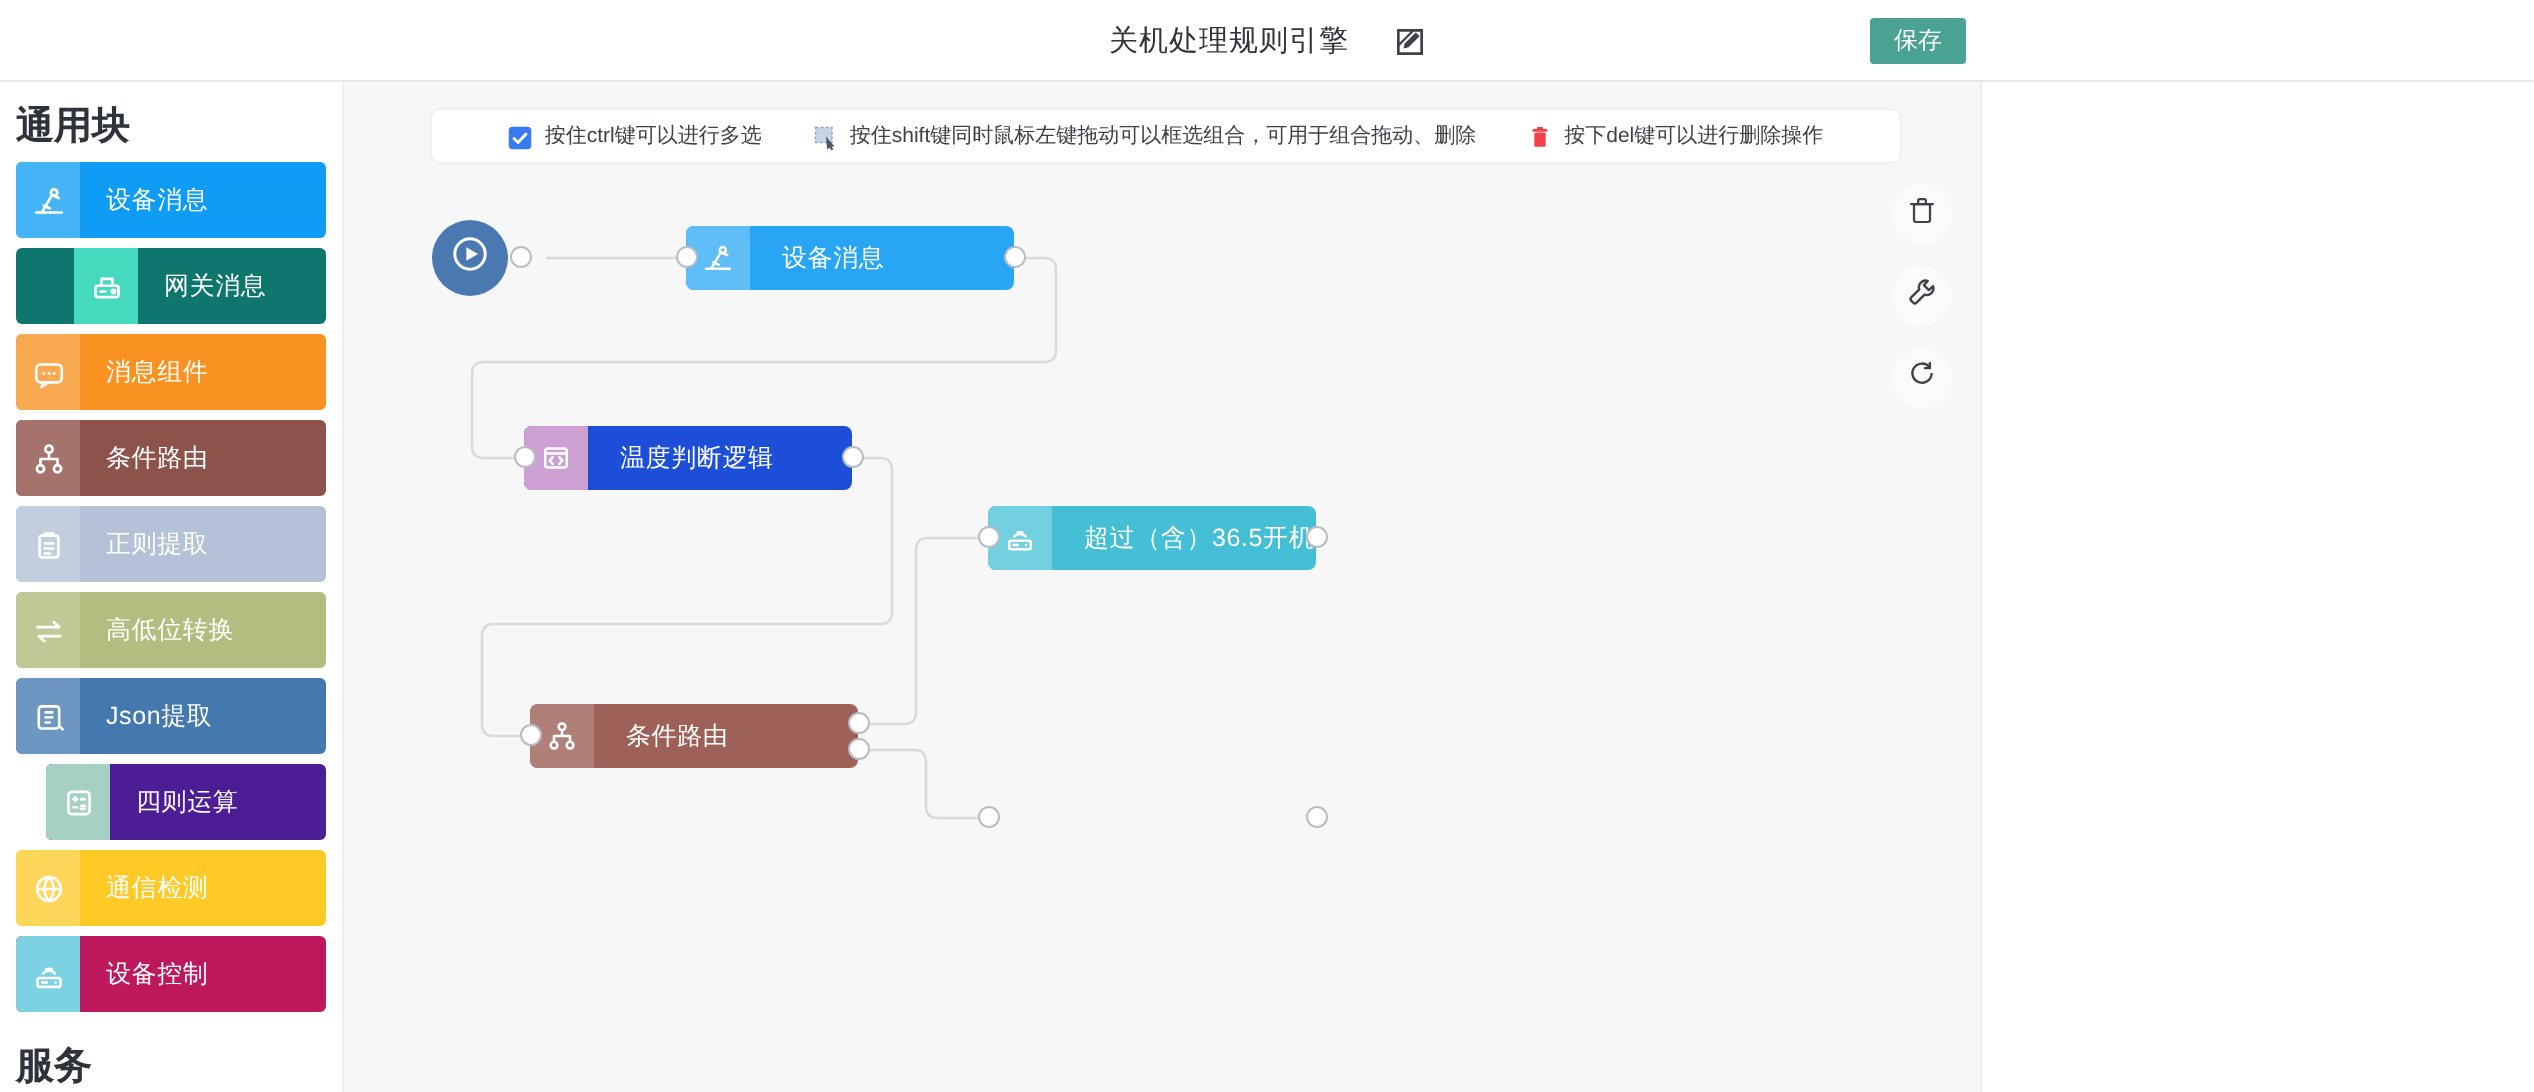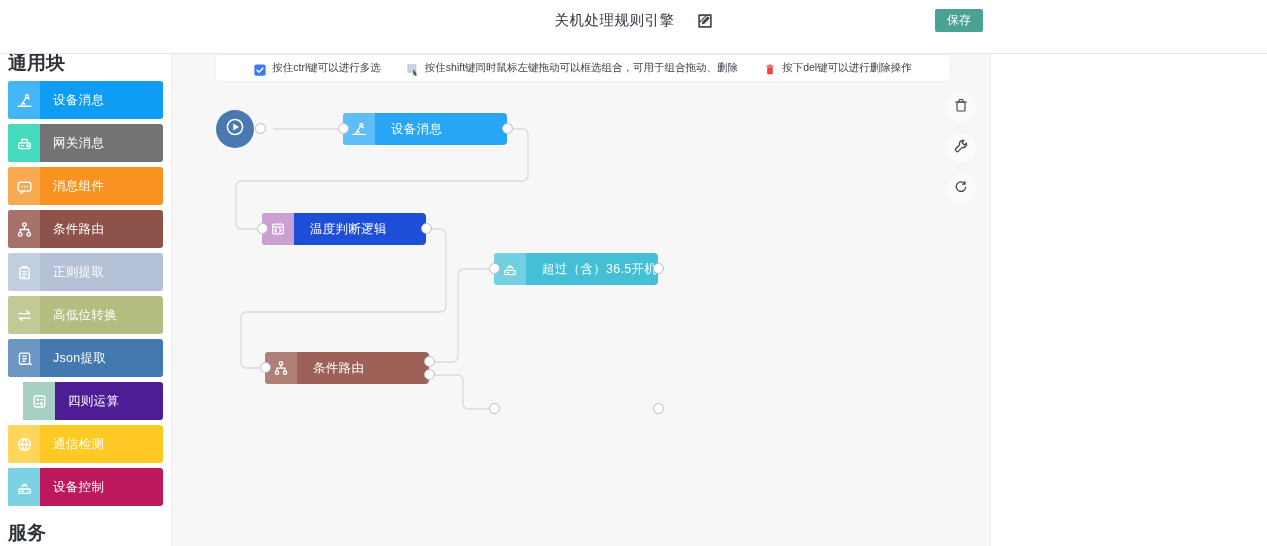--- a/index.html
+++ b/index.html
@@ -6,21 +6,21 @@
   html, body {
     width: 1267px; height: 546px;
     font-family: "Liberation Sans", "DejaVu Sans", sans-serif;
     background: #ffffff;
     overflow: hidden;
   }
   #app { position: relative; width: 1267px; height: 546px; background:#fff; }
 
   
   .header {
-    position: absolute; left: 0; top: 0; width: 1267px; height: 54px;
+    position: absolute; left: 0; top: 0; width: 1267px; height: 41px;
     background: #ffffff; border-bottom: 1px solid #e8e8ec;
     z-index: 30;
   }
   .header-title-wrap {
     position: absolute; left: 0; top: 0; width: 1267px; height: 41px;
     display: flex; align-items: center; justify-content: center; gap: 22px;
   }
   .header-title {
     font-size: 14.5px; color: #30343c; font-weight: 500; letter-spacing: .5px;
   }
@@ -299,21 +299,21 @@
             <svg viewBox="0 0 16 16">
               <path fill="none" stroke="#ffffff" stroke-width="1.25" stroke-linecap="round" stroke-linejoin="round" d="M2 13.4 H14"></path>
               <path fill="none" stroke="#ffffff" stroke-width="1.25" stroke-linecap="round" stroke-linejoin="round" d="M4.6 13.4 L9.4 5.2"></path>
               <path fill="none" stroke="#ffffff" stroke-width="1.25" stroke-linecap="round" stroke-linejoin="round" d="M9.4 5.2 L12.6 6.6"></path>
               <circle cx="10.4" cy="4" r="1.5" fill="none" stroke="#ffffff" stroke-width="1.25" stroke-linecap="round" stroke-linejoin="round"></circle>
               <path fill="none" stroke="#ffffff" stroke-width="1.25" stroke-linecap="round" stroke-linejoin="round" d="M5.6 10.2 L8.4 11.4"></path>
             </svg>
           </span>
           <span class="blk-label">设备消息</span>
         </div>
-        <div class="blk" style="background: #737373;">
+        <div class="blk" style="background: #0f766e; padding-left: 29px;">
           <span class="blk-icon" style="background:#45d9bd">
             <svg viewBox="0 0 16 16">
               <rect x="2.6" y="7.4" width="10.8" height="5.4" rx="1" fill="none" stroke="#ffffff" stroke-width="1.25" stroke-linecap="round" stroke-linejoin="round"></rect>
               <path fill="none" stroke="#ffffff" stroke-width="1.25" stroke-linecap="round" stroke-linejoin="round" d="M5.4 7.4 V4.2 H10.6 V7.4"></path>
               <path fill="none" stroke="#ffffff" stroke-width="1.25" stroke-linecap="round" stroke-linejoin="round" d="M5 10.1 H7.2"></path>
               <circle cx="11" cy="10.1" r=".8" fill="none" stroke="#ffffff" stroke-width="1.25" stroke-linecap="round" stroke-linejoin="round"></circle>
             </svg>
           </span>
           <span class="blk-label">网关消息</span>
         </div>

